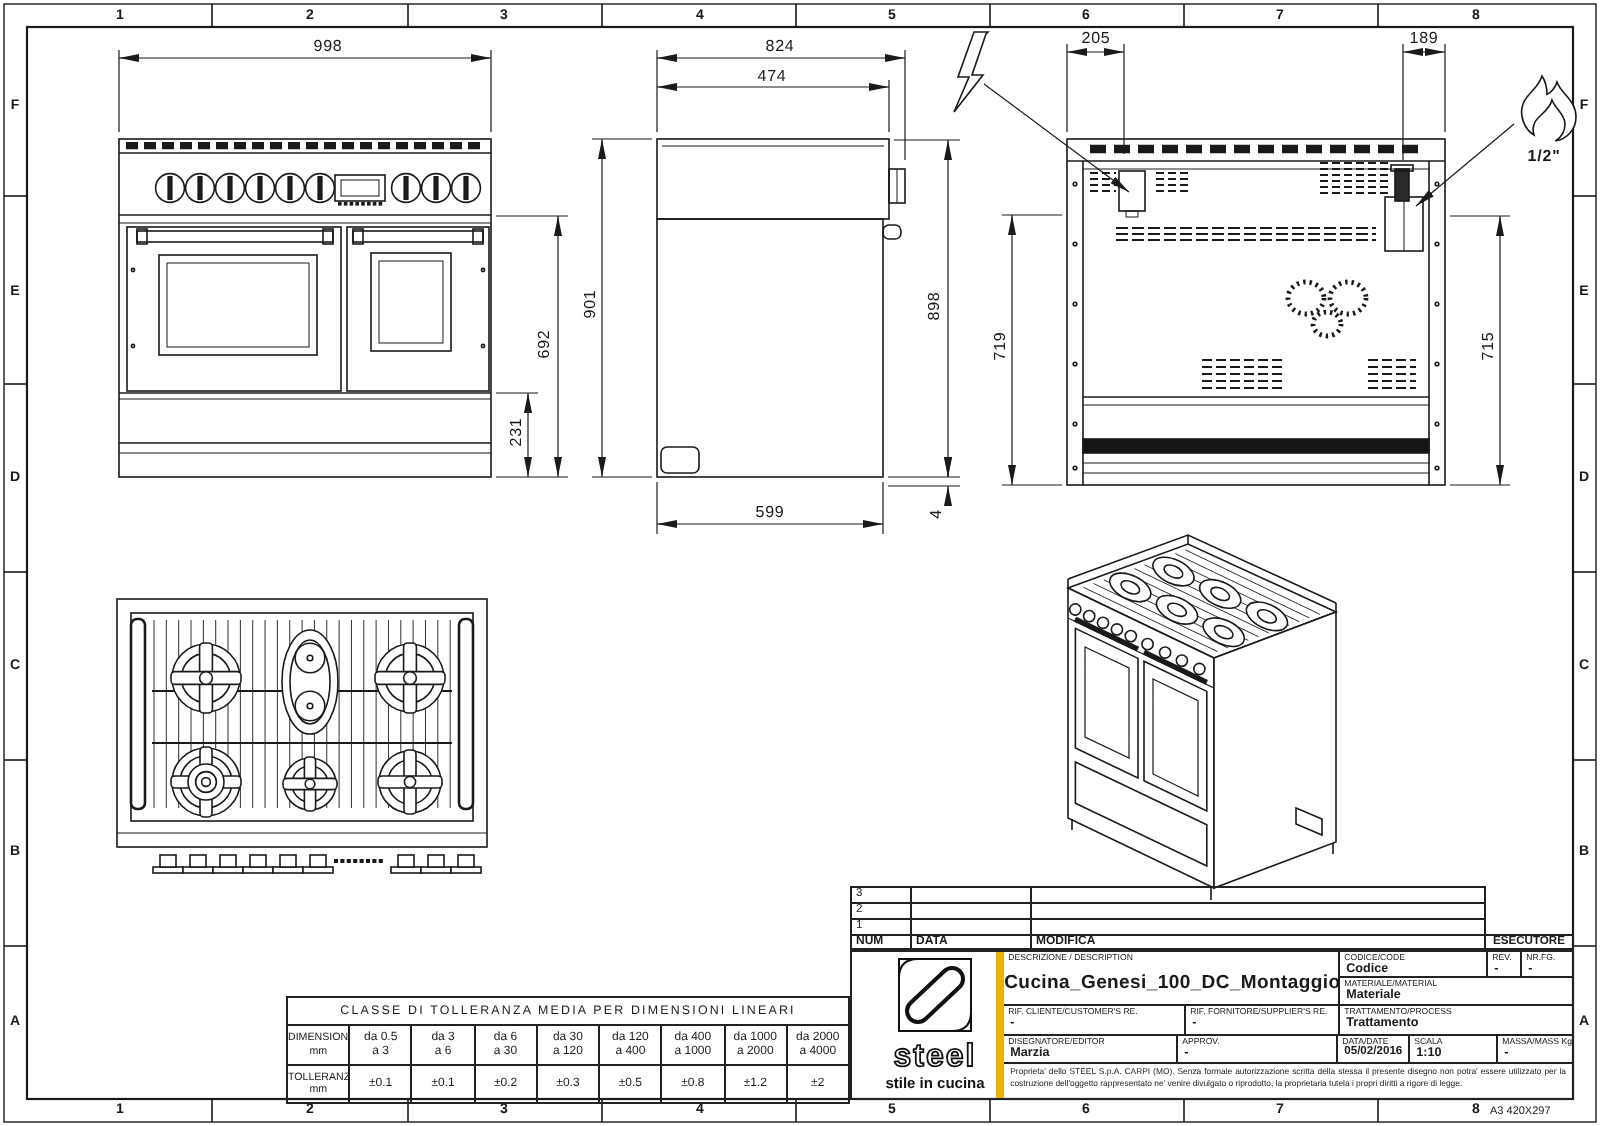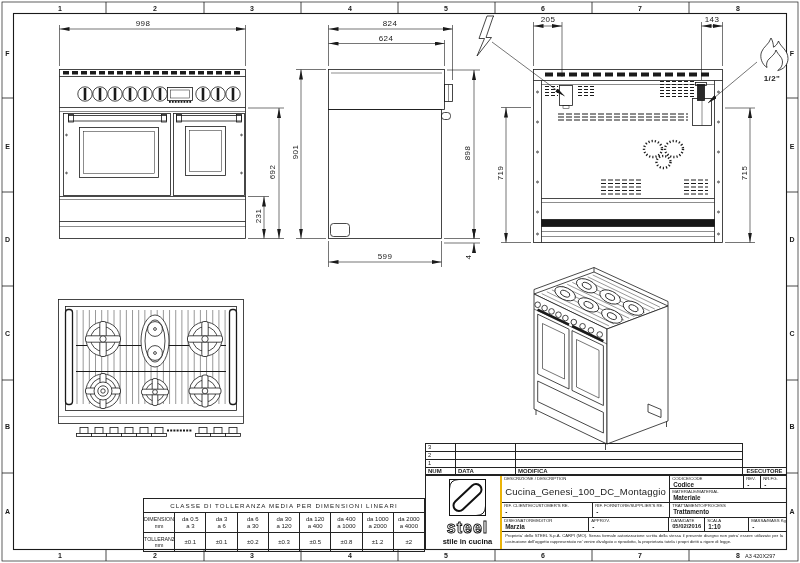--- a/index.html
+++ b/index.html
@@ -20,35 +20,35 @@
   .tb{position:absolute;left:425px;top:443px;width:362px;height:107px;box-sizing:border-box;}
   .tb *{box-sizing:border-box;}
   .revtab{position:absolute;left:0;top:0;width:318px;height:32px;border:1px solid #222;}
   .revrow{display:flex;height:8px;border-bottom:1px solid #222;}
   .revrow:last-child{border-bottom:none;}
   .rv{border-right:1px solid #222;font-size:5.8px;line-height:7px;padding-left:2px;}
   .rv.n{width:30px;} .rv.d{width:60px;} .rv.m{flex:1;border-right:none;}
   .hdr{font-weight:bold;font-size:6px;}
   .esec{position:absolute;left:317px;top:24px;width:45px;height:8px;border:1px solid #222;font-size:5.8px;font-weight:bold;text-align:center;line-height:7px;}
   .tmain{position:absolute;left:0;top:32px;width:362px;height:75px;border:1px solid #222;display:flex;}
-  .logo-cell{width:83px;border-right:2px solid #eab308;position:relative;}
+  .logo-cell{width:83px;border-right:4px solid #eab308;position:relative;}
   .tright{flex:1;display:flex;flex-direction:column;}
   .tr1{height:27px;border-bottom:1px solid #222;display:flex;}
   .desc-cell{width:168px;border-right:1px solid #222;position:relative;}
   .rstack{flex:1;display:flex;flex-direction:column;}
   .rstack .row{display:flex;height:13.5px;}
   .rstack .row:first-child{border-bottom:1px solid #222;}
   .tr2{height:15px;border-bottom:1px solid #222;display:flex;}
   .tr3{height:14px;border-bottom:1px solid #222;display:flex;}
   .tr4{flex:1;}
   .cell{border-right:1px solid #222;position:relative;overflow:hidden;}
   .cell.last{border-right:none;}
   .cl{font-size:4.3px;line-height:1.1;padding:1px 0 0 2px;white-space:nowrap;}
   .cv{font-size:6.3px;font-weight:bold;padding-left:3px;line-height:1;}
-  .cv-big{font-size:9.5px;font-weight:normal;text-align:center;margin-top:4px;letter-spacing:.2px;}
+  .cv-big{font-size:9.5px;font-weight:bold;text-align:center;margin-top:4px;letter-spacing:.2px;}
   .legal{font-size:4.2px;line-height:1.32;padding:1px 3px;text-align:justify;}
 </style>
 </head>
 <body>
 
 <div class="sheet" id="sheet">
 
 <svg id="cad" width="800" height="563" viewBox="0 0 800 563">
   <defs>
     <marker id="arr" viewBox="0 0 10 4" refX="10" refY="2" markerWidth="10" markerHeight="4" markerUnits="userSpaceOnUse" orient="auto-start-reverse">
@@ -438,31 +438,31 @@
 
     <g id="g-icons">
       <polygon fill="#fff" points="494,16 487,16 479,38.5 484.5,38.5 477,56 491.5,37.5 486,37.5 493,17"></polygon>
       <line x1="492" y1="42" x2="564.5" y2="96" marker-end="url(#arr)" stroke-width="0.6"></line>
       <path fill="#fff" d="M771,38 c-2,6.5 -7.5,8.5 -9.5,14 c-2,5.5 0.5,12.5 5.5,15.5 c-1,-3 -0.2,-6.5 2,-8.5 c3,-3 6,-5 7,-9 c2,5 6.5,7 6.5,12 c0,3.7 -1.8,6.6 -4.8,8.5 c6,-1 10.3,-6 10.3,-12 c0,-8.5 -7.5,-11.5 -9.5,-17.5 c-1,3 -3,5.2 -5,6.2 c0,-3.2 -1.2,-7.2 -2.5,-9.2 z"></path>
       <line x1="757" y1="62" x2="708" y2="103" marker-end="url(#arr)" stroke-width="0.6"></line>
     </g>
   </g>
 </svg>
 
-<div class="lbl" style="left:143px;top:23px">998</div>
+<div class="lbl" style="left:164px;top:23px">998</div>
 <div class="lbl rot" style="left:272px;top:172px">692</div>
 <div class="lbl rot" style="left:258px;top:216px">231</div>
 <div class="lbl" style="left:390px;top:23px">824</div>
-<div class="lbl" style="left:386px;top:38px">624</div>
+<div class="lbl" style="left:386px;top:38px">474</div>
 <div class="lbl rot" style="left:295px;top:152px">901</div>
 <div class="lbl rot" style="left:467px;top:153px">898</div>
 <div class="lbl" style="left:385px;top:256px">599</div>
 <div class="lbl rot" style="left:468px;top:257px">4</div>
 <div class="lbl" style="left:548px;top:19px">205</div>
-<div class="lbl" style="left:712px;top:19px">143</div>
+<div class="lbl" style="left:712px;top:19px">189</div>
 <div class="lbl rot" style="left:500px;top:173px">719</div>
 <div class="lbl rot" style="left:744px;top:173px">715</div>
 <div class="lbl bold" style="left:772px;top:78px">1/2"</div>
 
 <table class="tol">
       <tbody id="tolb">
         <tr>
           <td colspan="9" class="t-title">CLASSE DI TOLLERANZA MEDIA PER DIMENSIONI LINEARI</td>
         </tr>
         <tr style="height: 20px;">

